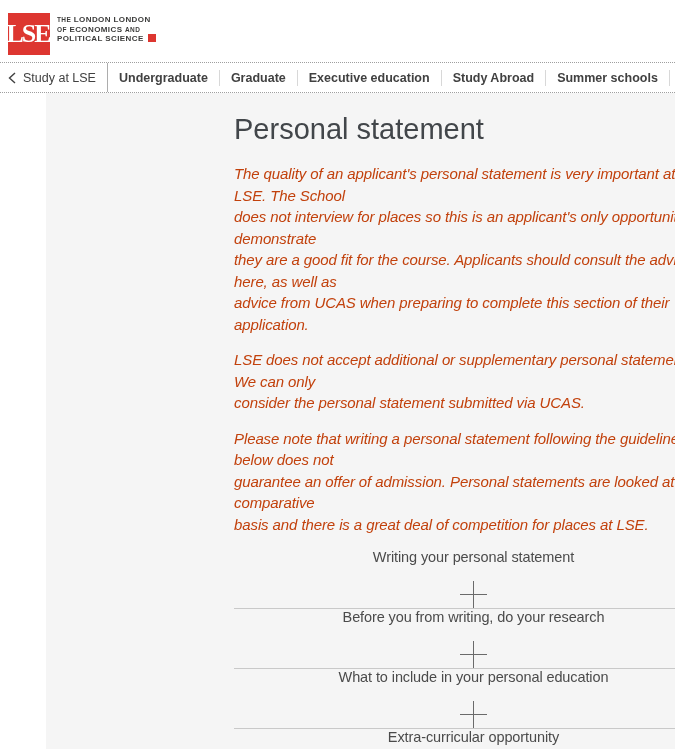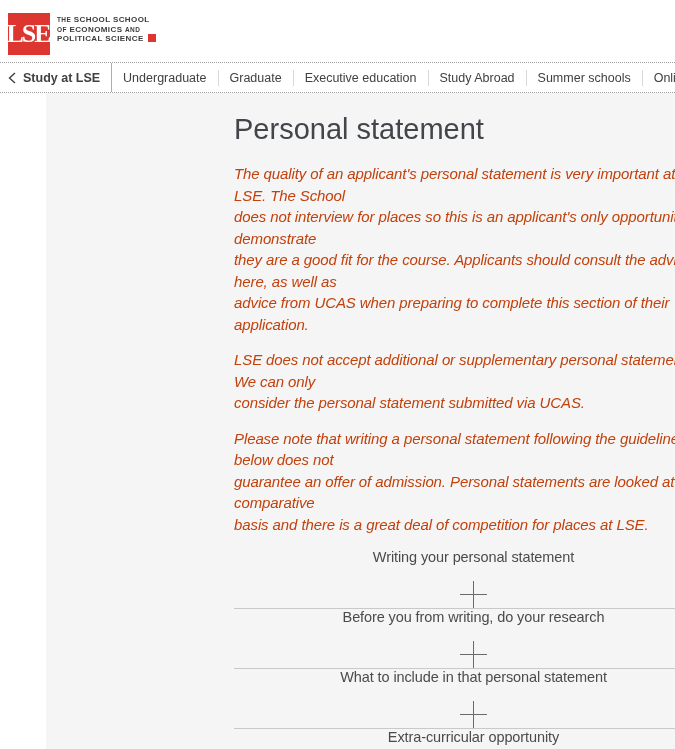--- a/index.html
+++ b/index.html
@@ -56,22 +56,23 @@
   }
   .nav-item {
     font-size:12.5px;
     color:#414141;
     padding:0 11px;
     display:flex;
     align-items:center;
     height:100%;
     cursor:pointer;
     flex:0 0 auto;
-  }
-  .nav-item.back { font-weight:bold; padding-left:8px; }
+    font-weight:bold;
+  }
+  .nav-item.back { font-weight:normal; padding-left:8px; }
   .chev { display:inline-flex; margin-right:7px; }
   .vdiv {
     flex:0 0 auto;
     width:1px; height:16px;
     background:#d8d8d8;
   }
   .vdiv.strong { height:29px; background:#adadad; }
 
   
   .main {
@@ -131,21 +132,21 @@
   }
 </style>
 </head>
 <body>
 
 <div class="header">
   <div class="logo-box">
     <span>LSE</span>
   </div>
   <div class="wordmark">
-    <div><span class="sm">THE</span> <span>SCHOOL SCHOOL</span></div>
+    <div><span class="sm">THE</span> <span>LONDON LONDON</span></div>
     <div><span class="sm">OF</span> <span>ECONOMICS</span> <span class="sm">AND</span></div>
     <div><span>POLITICAL SCIENCE</span><span class="mini-red-square"></span></div>
   </div>
 </div>
 
 <div class="nav">
   <div class="nav-item back">
     <span class="chev">
       <svg width="8" height="12" viewBox="0 0 8 12">
           <polyline points="7,1 1.5,6 7,11" fill="none" stroke="#414141" stroke-width="1.4"></polyline>
@@ -196,21 +197,21 @@
     <div class="accordion">
       <div class="acc-row">
         <span class="acc-label">Writing your personal statement</span>
         <span class="plus"></span>
       </div>
       <div class="acc-row">
         <span class="acc-label">Before you from writing, do your research</span>
         <span class="plus"></span>
       </div>
       <div class="acc-row">
-        <span class="acc-label">What to include in that personal statement</span>
+        <span class="acc-label">What to include in your personal education</span>
         <span class="plus"></span>
       </div>
       <div class="acc-row">
         <span class="acc-label">Extra-curricular opportunity</span>
         <span class="plus"></span>
       </div>
 
     </div>
   </div>
 </div>

